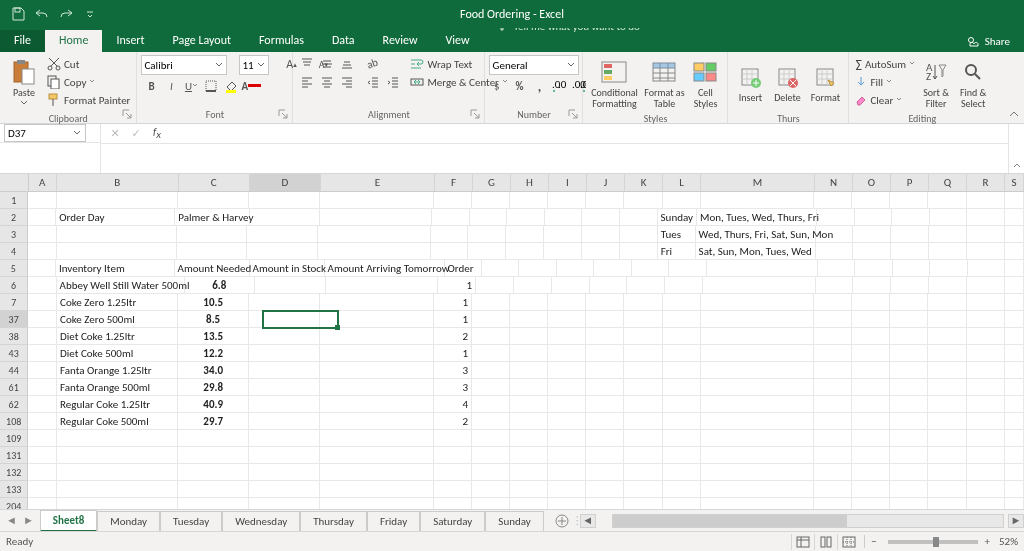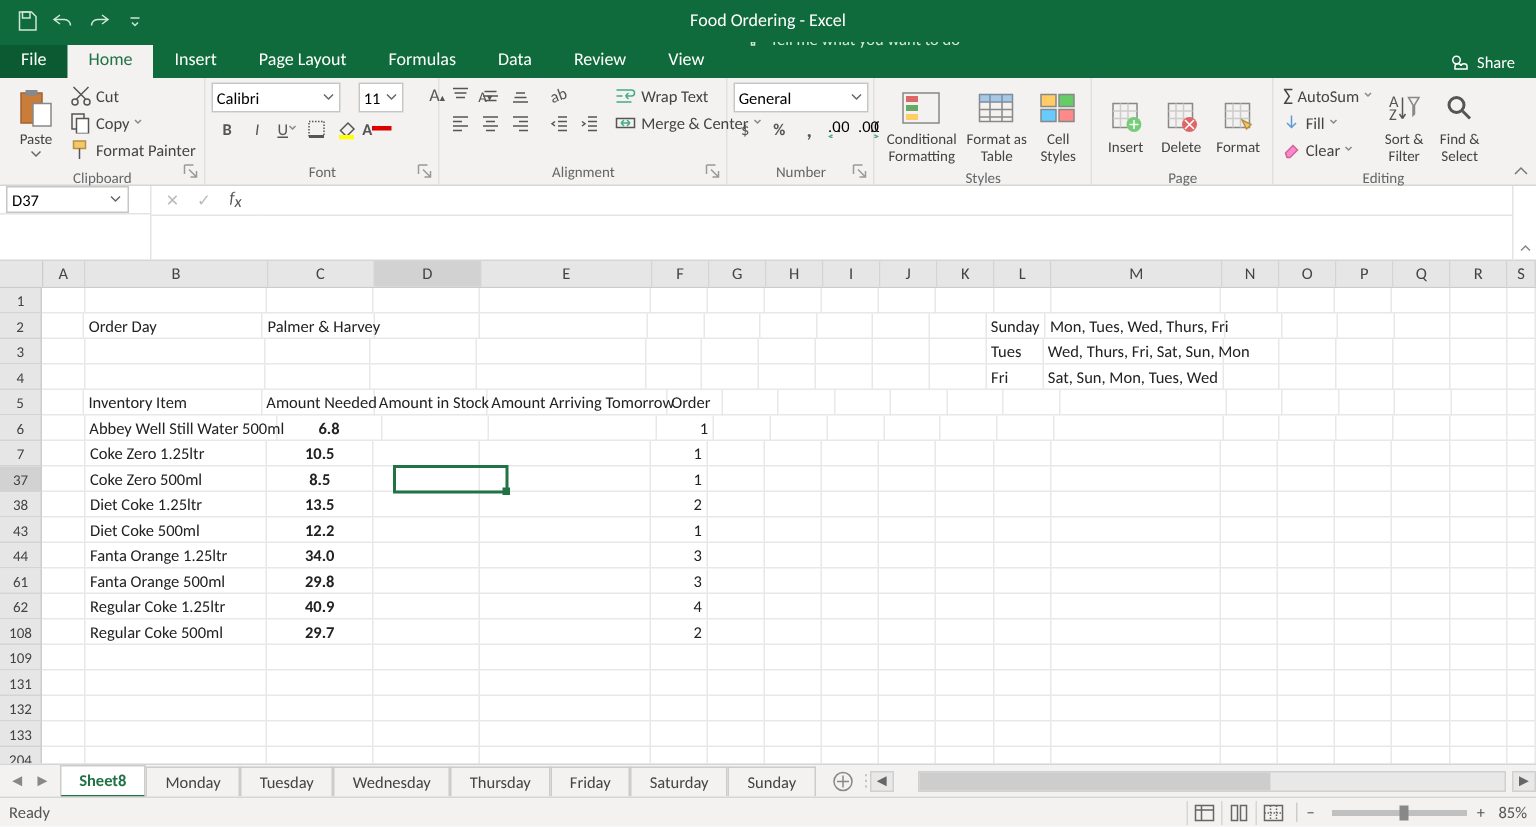--- a/index.html
+++ b/index.html
@@ -438,21 +438,21 @@
           <div class="iconbox">
             <svg width="22" height="22" viewBox="0 0 22 22">
               <rect x="3" y="3" width="16" height="16" fill="none" stroke="#888"></rect>
               <path d="M3 8h16M3 13h16M8 3v16M13 3v16" stroke="#ccc"></path>
               <path d="M14 14l6 3-3 3z" fill="#f4c76b" stroke="#b8913d"></path>
             </svg>
           </div>
           <span>Format</span>
         </div>
     </div>
-    <div class="group-label">Page</div>
+    <div class="group-label">Thurs</div>
   </div>
 
   <div class="group" style="border-right:none">
     <div class="group-body">
       <div class="vcol">
         <div class="smallrow">
             <span style="font-size:12px">∑</span>
             <span>AutoSum</span>
             <svg width="6" height="6" viewBox="0 0 6 6">
               <path d="M1 1l2 2 2-2" fill="none" stroke="#888"></path>
@@ -1029,15 +1029,15 @@
       </div>
     <div class="viewbtn">
         <svg width="14" height="12" viewBox="0 0 14 12">
           <rect x="1" y="1" width="12" height="10" fill="none" stroke="#666"></rect>
           <path d="M5 1v10M9 1v10M1 6h12" stroke="#666" stroke-dasharray="1 1"></path>
         </svg>
       </div>
     <span style="margin:0 4px;border-left:1px solid #ccc;padding-left:6px">−</span>
     <div class="zoom-slider"></div>
     <span>+</span>
-    <span style="margin-left:8px">85%</span>
+    <span style="margin-left:8px">52%</span>
   </div>
 </div>
 
 </body></html>

